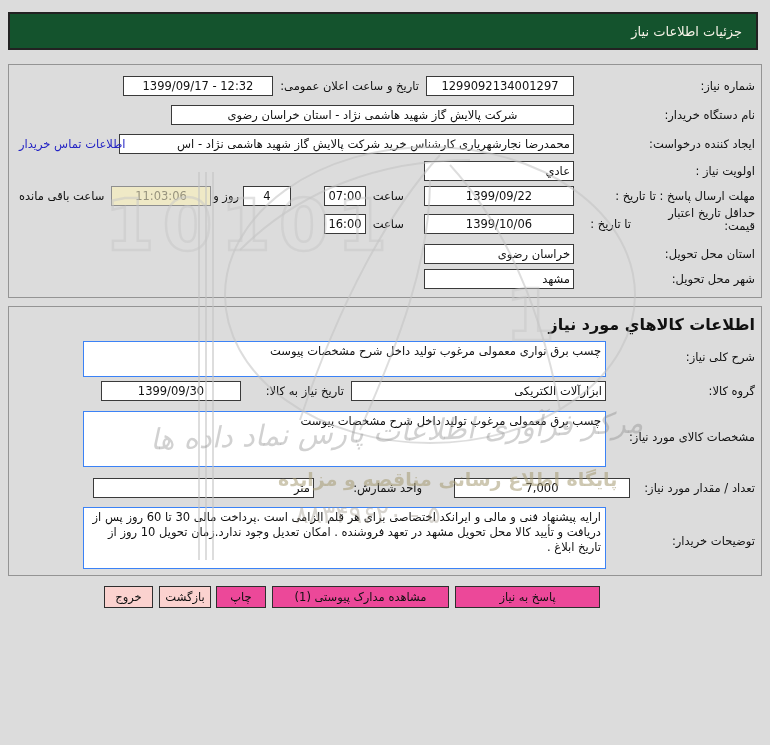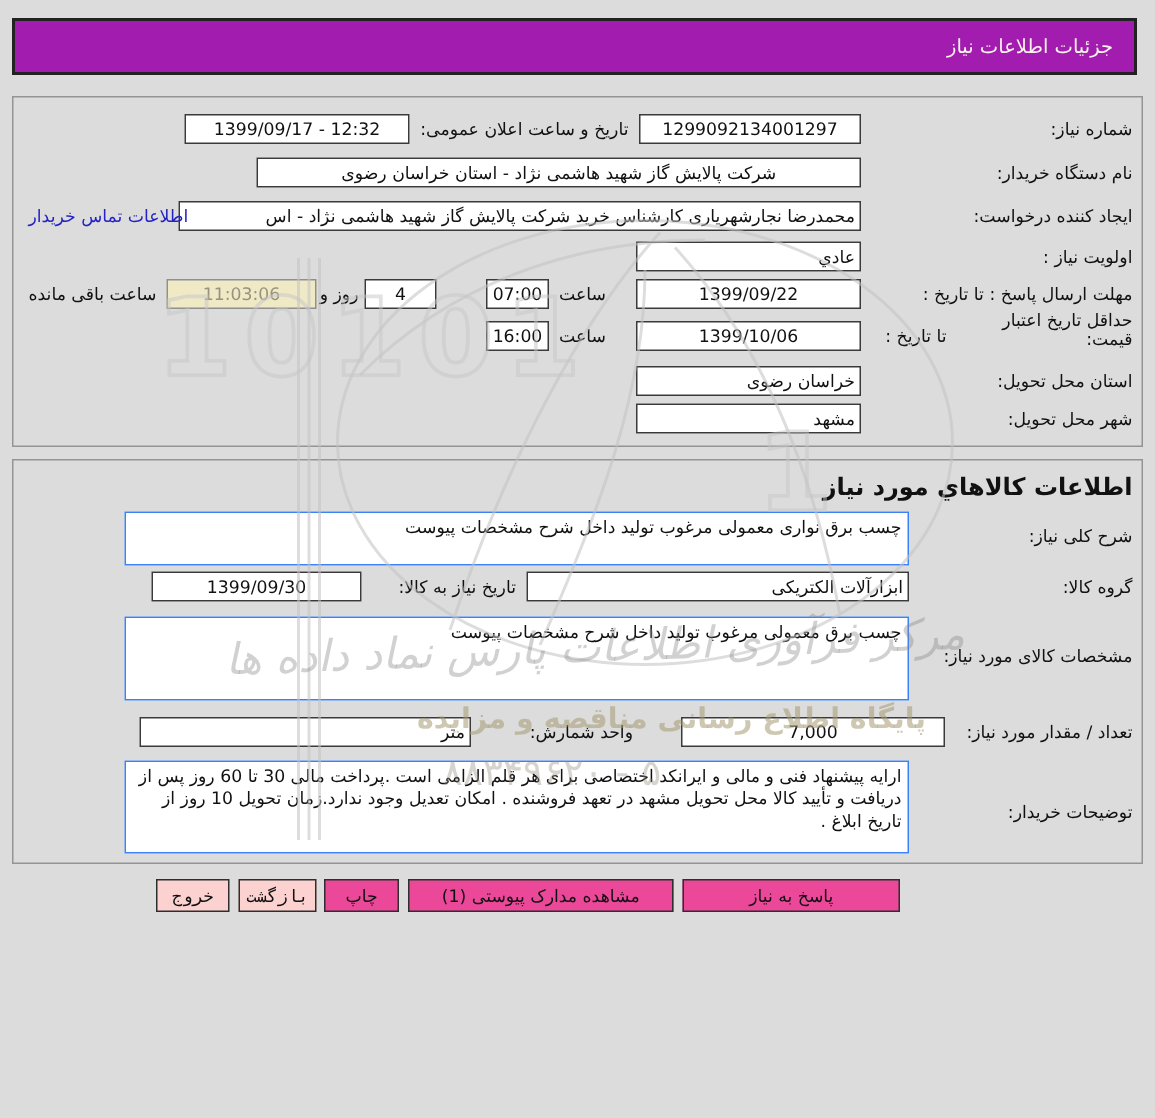--- a/index.html
+++ b/index.html
@@ -1,38 +1,38 @@
 <!DOCTYPE html>
 <html lang="fa"><head>
 <meta charset="utf-8">
 <style>
   html,body{margin:0;padding:0;background:#d9d9d9;}
   .page{position:relative;width:770px;height:745px;background:#dcdcdc;
         font-family:"DejaVu Sans",sans-serif;direction:rtl;overflow:hidden;color:#111;}
-  .titlebar{position:absolute;left:8px;top:12px;width:750px;height:38px;background:#a21caf;
+  .titlebar{position:absolute;left:8px;top:12px;width:750px;height:38px;background:#14532d;
         border:2px solid #222;box-sizing:border-box;color:#f7f3e8;font-size:13px;
         display:flex;align-items:center;padding:0 14px;z-index:2;}
   .panel{position:absolute;left:8px;width:754px;border:1px solid #949494;box-sizing:border-box;z-index:2;}
   .panel1{top:64px;height:234px;}
   .panel2{top:306px;height:270px;}
   .lbl{position:absolute;font-size:11.5px;line-height:20px;white-space:nowrap;color:#111;}
   .lbl.bold{font-weight:bold;font-size:16px;}
   .lbl.two{line-height:13px;text-align:right;}
   .box{position:absolute;height:20px;background:#fff;border:1px solid #3a3a3a;box-sizing:border-box;
        font-size:11.5px;line-height:18px;padding:0 3px;overflow:hidden;white-space:nowrap;text-align:right;}
   .box.center{text-align:center;}
   .box.ltr{direction:ltr;unicode-bidi:isolate;}
   .box.beige{background:#efe9c6;border-color:#8f8f8f;color:#97937e;}
   .tbox{position:absolute;background:#fff;border:1px solid #3b82f6;box-sizing:border-box;
         font-size:11.5px;line-height:15px;padding:2px 4px;overflow:hidden;text-align:right;}
   .link{position:absolute;font-size:11.5px;line-height:20px;color:#2323c4;white-space:nowrap;cursor:pointer;}
   .btn{position:absolute;top:586px;height:22px;border:1px solid #2e2e2e;box-sizing:border-box;
        font-size:11.5px;display:flex;align-items:center;justify-content:center;cursor:pointer;z-index:2;}
   .btn.green{background:#ec4899;}
-  .btn.pink{background:#fbd2cf;font-family:Liberation Mono, monospace;}
+  .btn.pink{background:#fbd2cf;}
   .wm{position:absolute;pointer-events:none;z-index:10;}
   .wm-latin{left:205px;top:375px;font-size:33px;font-weight:bold;letter-spacing:2px;
             color:rgba(125,125,125,.50);direction:ltr;}
   .wm-callig{left:150px;top:414px;font-size:29px;font-style:italic;color:rgba(135,135,135,.38);
              transform:rotate(-2deg);white-space:nowrap;}
   .wm-tan{left:278px;top:468px;font-size:19px;font-weight:bold;color:rgba(165,155,115,.55);white-space:nowrap;}
   .wm-phone{left:295px;top:500px;font-size:25px;letter-spacing:5px;color:rgba(150,142,130,.38);
             direction:ltr;white-space:nowrap;}
   svg.wm{left:0;top:0;}
 </style>

